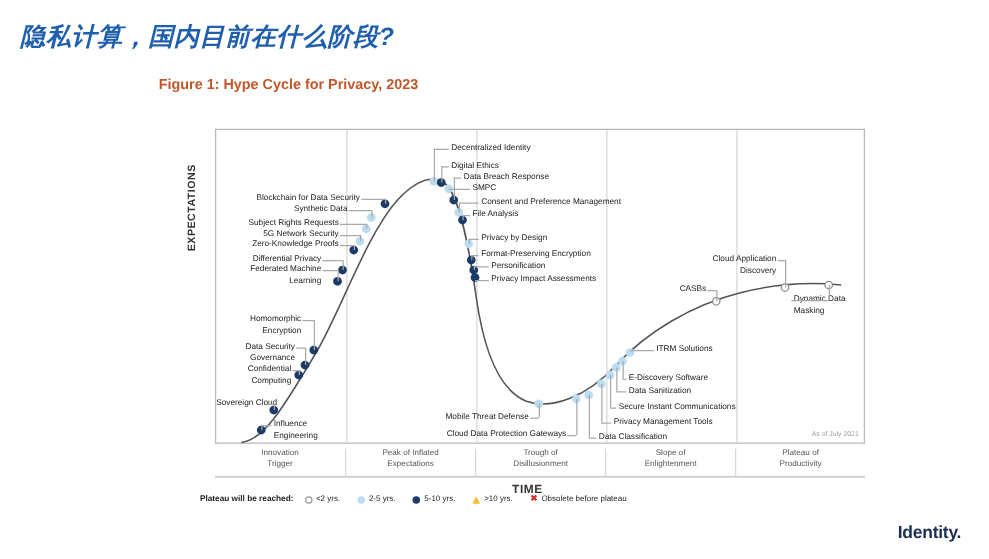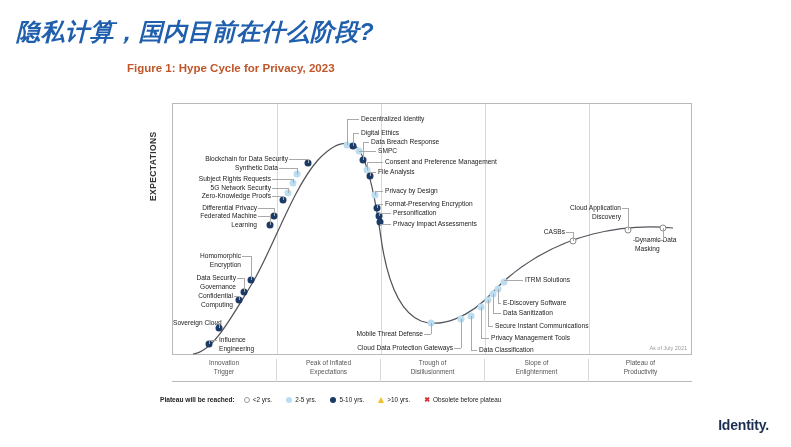--- a/index.html
+++ b/index.html
@@ -8,21 +8,21 @@
     width: 791px; height: 447px;
     background: #ffffff;
     font-family: "Liberation Sans", sans-serif;
     overflow: hidden;
     position: relative;
   }
   
   #slide-title {
     position: absolute;
     left: 16px; top: 16px;
-    font-size: 24px;
+    font-size: 20px;
     font-weight: bold;
     font-style: italic;
     color: #1f5fad;
     letter-spacing: 0.5px;
     white-space: nowrap;
   }
   
   #figure-caption {
     position: absolute;
     left: 127px; top: 62px;
@@ -403,20 +403,21 @@
       </div>
       <div class="phase" style="left: 312px; width: 104px;">
         <div>Slope of</div>
         <div>Enlightenment</div>
       </div>
       <div class="phase" style="left: 416px; width: 104px;">
         <div>Plateau of</div>
         <div>Productivity</div>
       </div>
     </div>
+  <div id="xaxis-label">TIME</div>
 </div>
 
 <div id="legend">
   <span class="lg-title">Plateau will be reached:</span>
   <span class="lg-item">
     <span class="mk lt2"></span>
     <span>&lt;2 yrs.</span>
   </span>
   <span class="lg-item">
     <span class="mk m2_5"></span>

